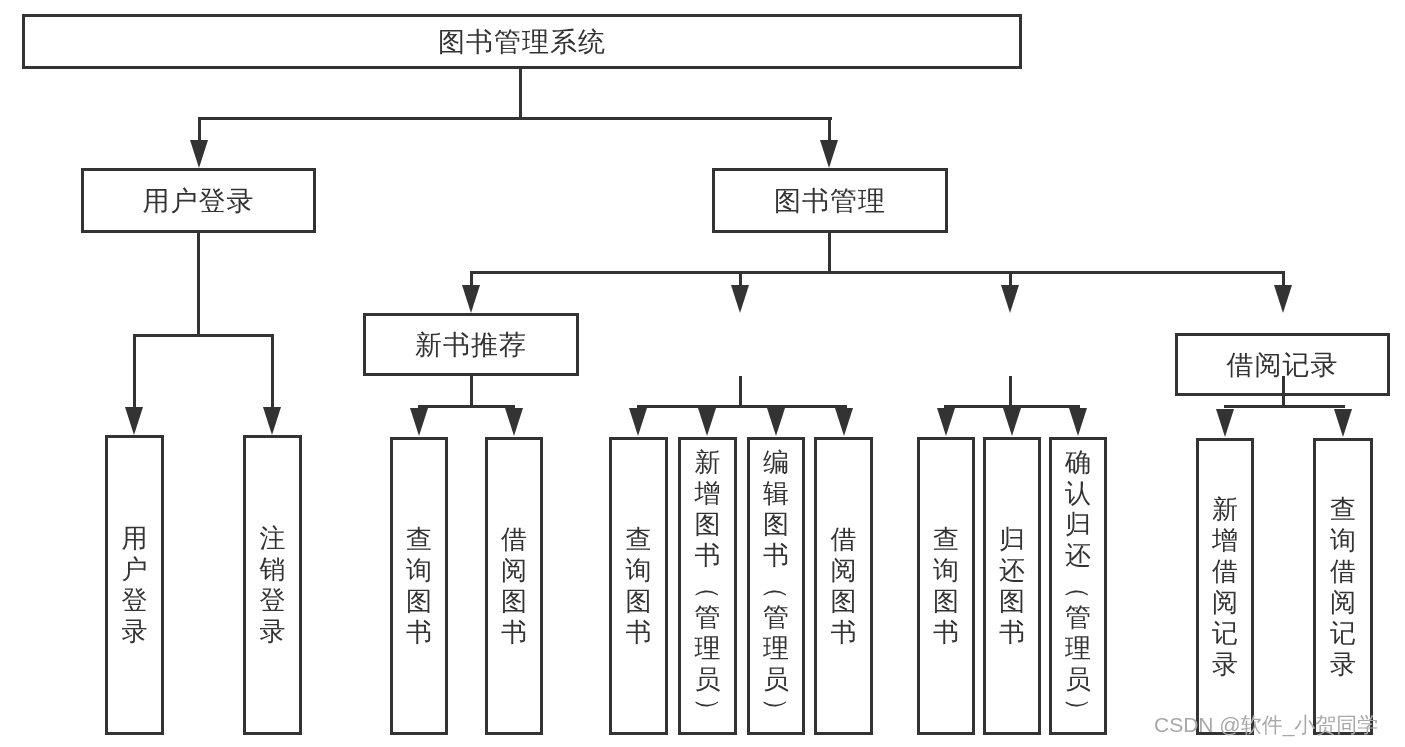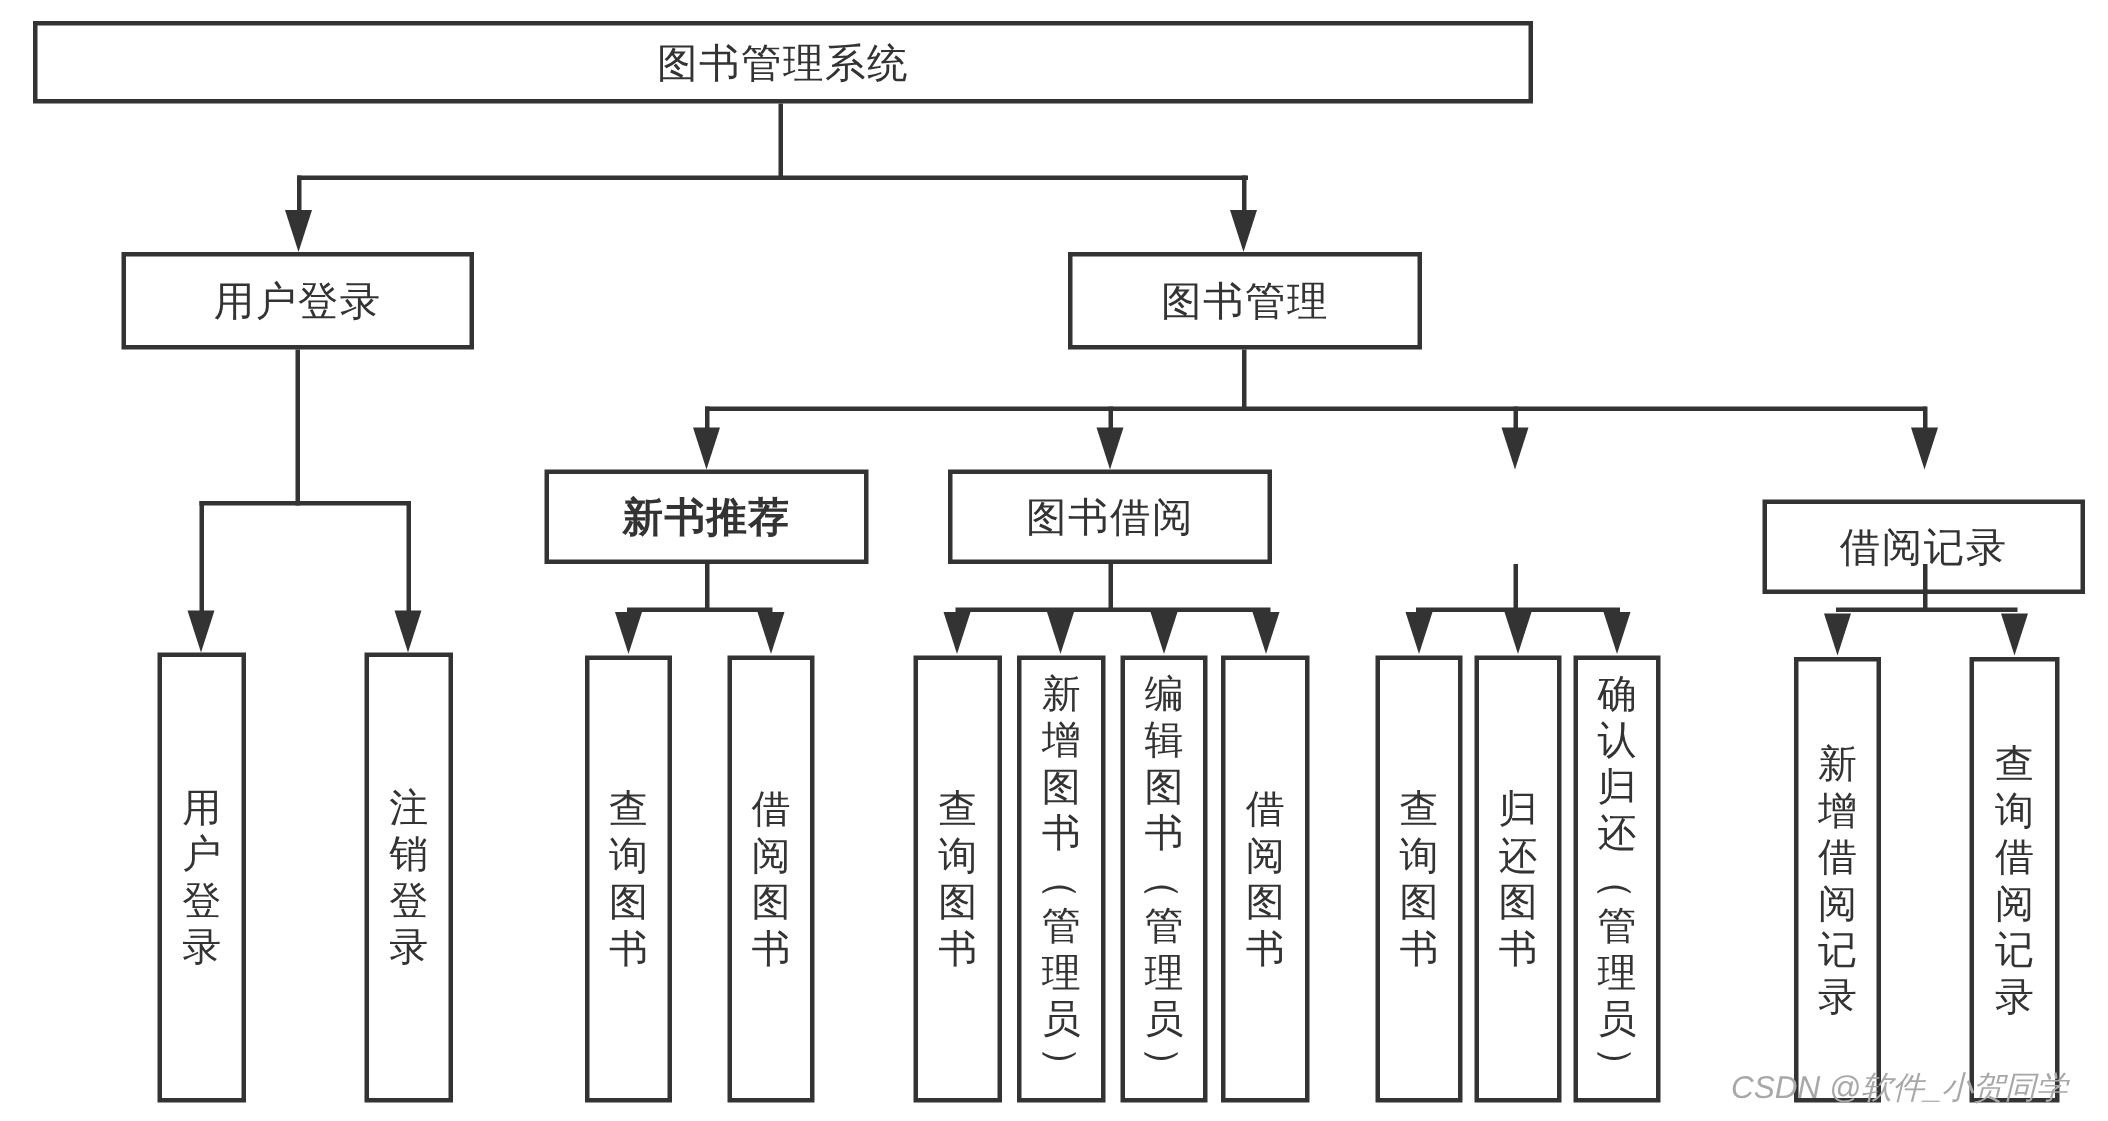--- a/index.html
+++ b/index.html
@@ -46,21 +46,20 @@
     border-right:9px solid transparent;
     border-top:28px solid #333333;
   }
   .watermark{
     position:absolute;
     left:1154px;top:711px;
     font-size:21px;
     color:#a8a8a8;
     white-space:nowrap;
     z-index:5;
-    font-style:italic;
   }
 </style>
 </head>
 <body>
 
 <div id="stage">
 
   <div class="box" style="left:22px;top:14px;width:1000px;height:55px;">图书管理系统</div>
 
   <div class="vl" style="left:519px;top:69px;height:49px;"></div>
@@ -84,22 +83,21 @@
   <div class="hl" style="left:470px;top:271px;width:814px;"></div>
   <div class="vl" style="left:470px;top:271px;height:17px;"></div>
   <div class="arr" style="left:462px;top:285px;"></div>
   <div class="vl" style="left:739px;top:271px;height:17px;"></div>
   <div class="arr" style="left:731px;top:285px;"></div>
   <div class="vl" style="left:1009px;top:271px;height:17px;"></div>
   <div class="arr" style="left:1001px;top:285px;"></div>
   <div class="vl" style="left:1282px;top:271px;height:17px;"></div>
   <div class="arr" style="left:1274px;top:285px;"></div>
 
-  <div class="box" style="left:363px;top:313px;width:216px;height:63px;font-weight:bold;">新书推荐</div>
-  <div class="box" style="left:632px;top:313px;width:216px;height:63px;">图书借阅</div>
+  <div class="box" style="left:363px;top:313px;width:216px;height:63px;">新书推荐</div>
   <div class="box" style="left:1175px;top:313px;width:215px;height:63px;margin-top:20px;">借阅记录</div>
 
   <div class="vl" style="left:470px;top:376px;height:31px;"></div>
   <div class="hl" style="left:418px;top:405px;width:97px;"></div>
   <div class="arr" style="left:410px;top:408px;"></div>
   <div class="arr" style="left:505px;top:408px;"></div>
 
   <div class="vl" style="left:739px;top:376px;height:31px;"></div>
   <div class="hl" style="left:637px;top:405px;width:210px;"></div>
   <div class="arr" style="left:629px;top:408px;"></div>

